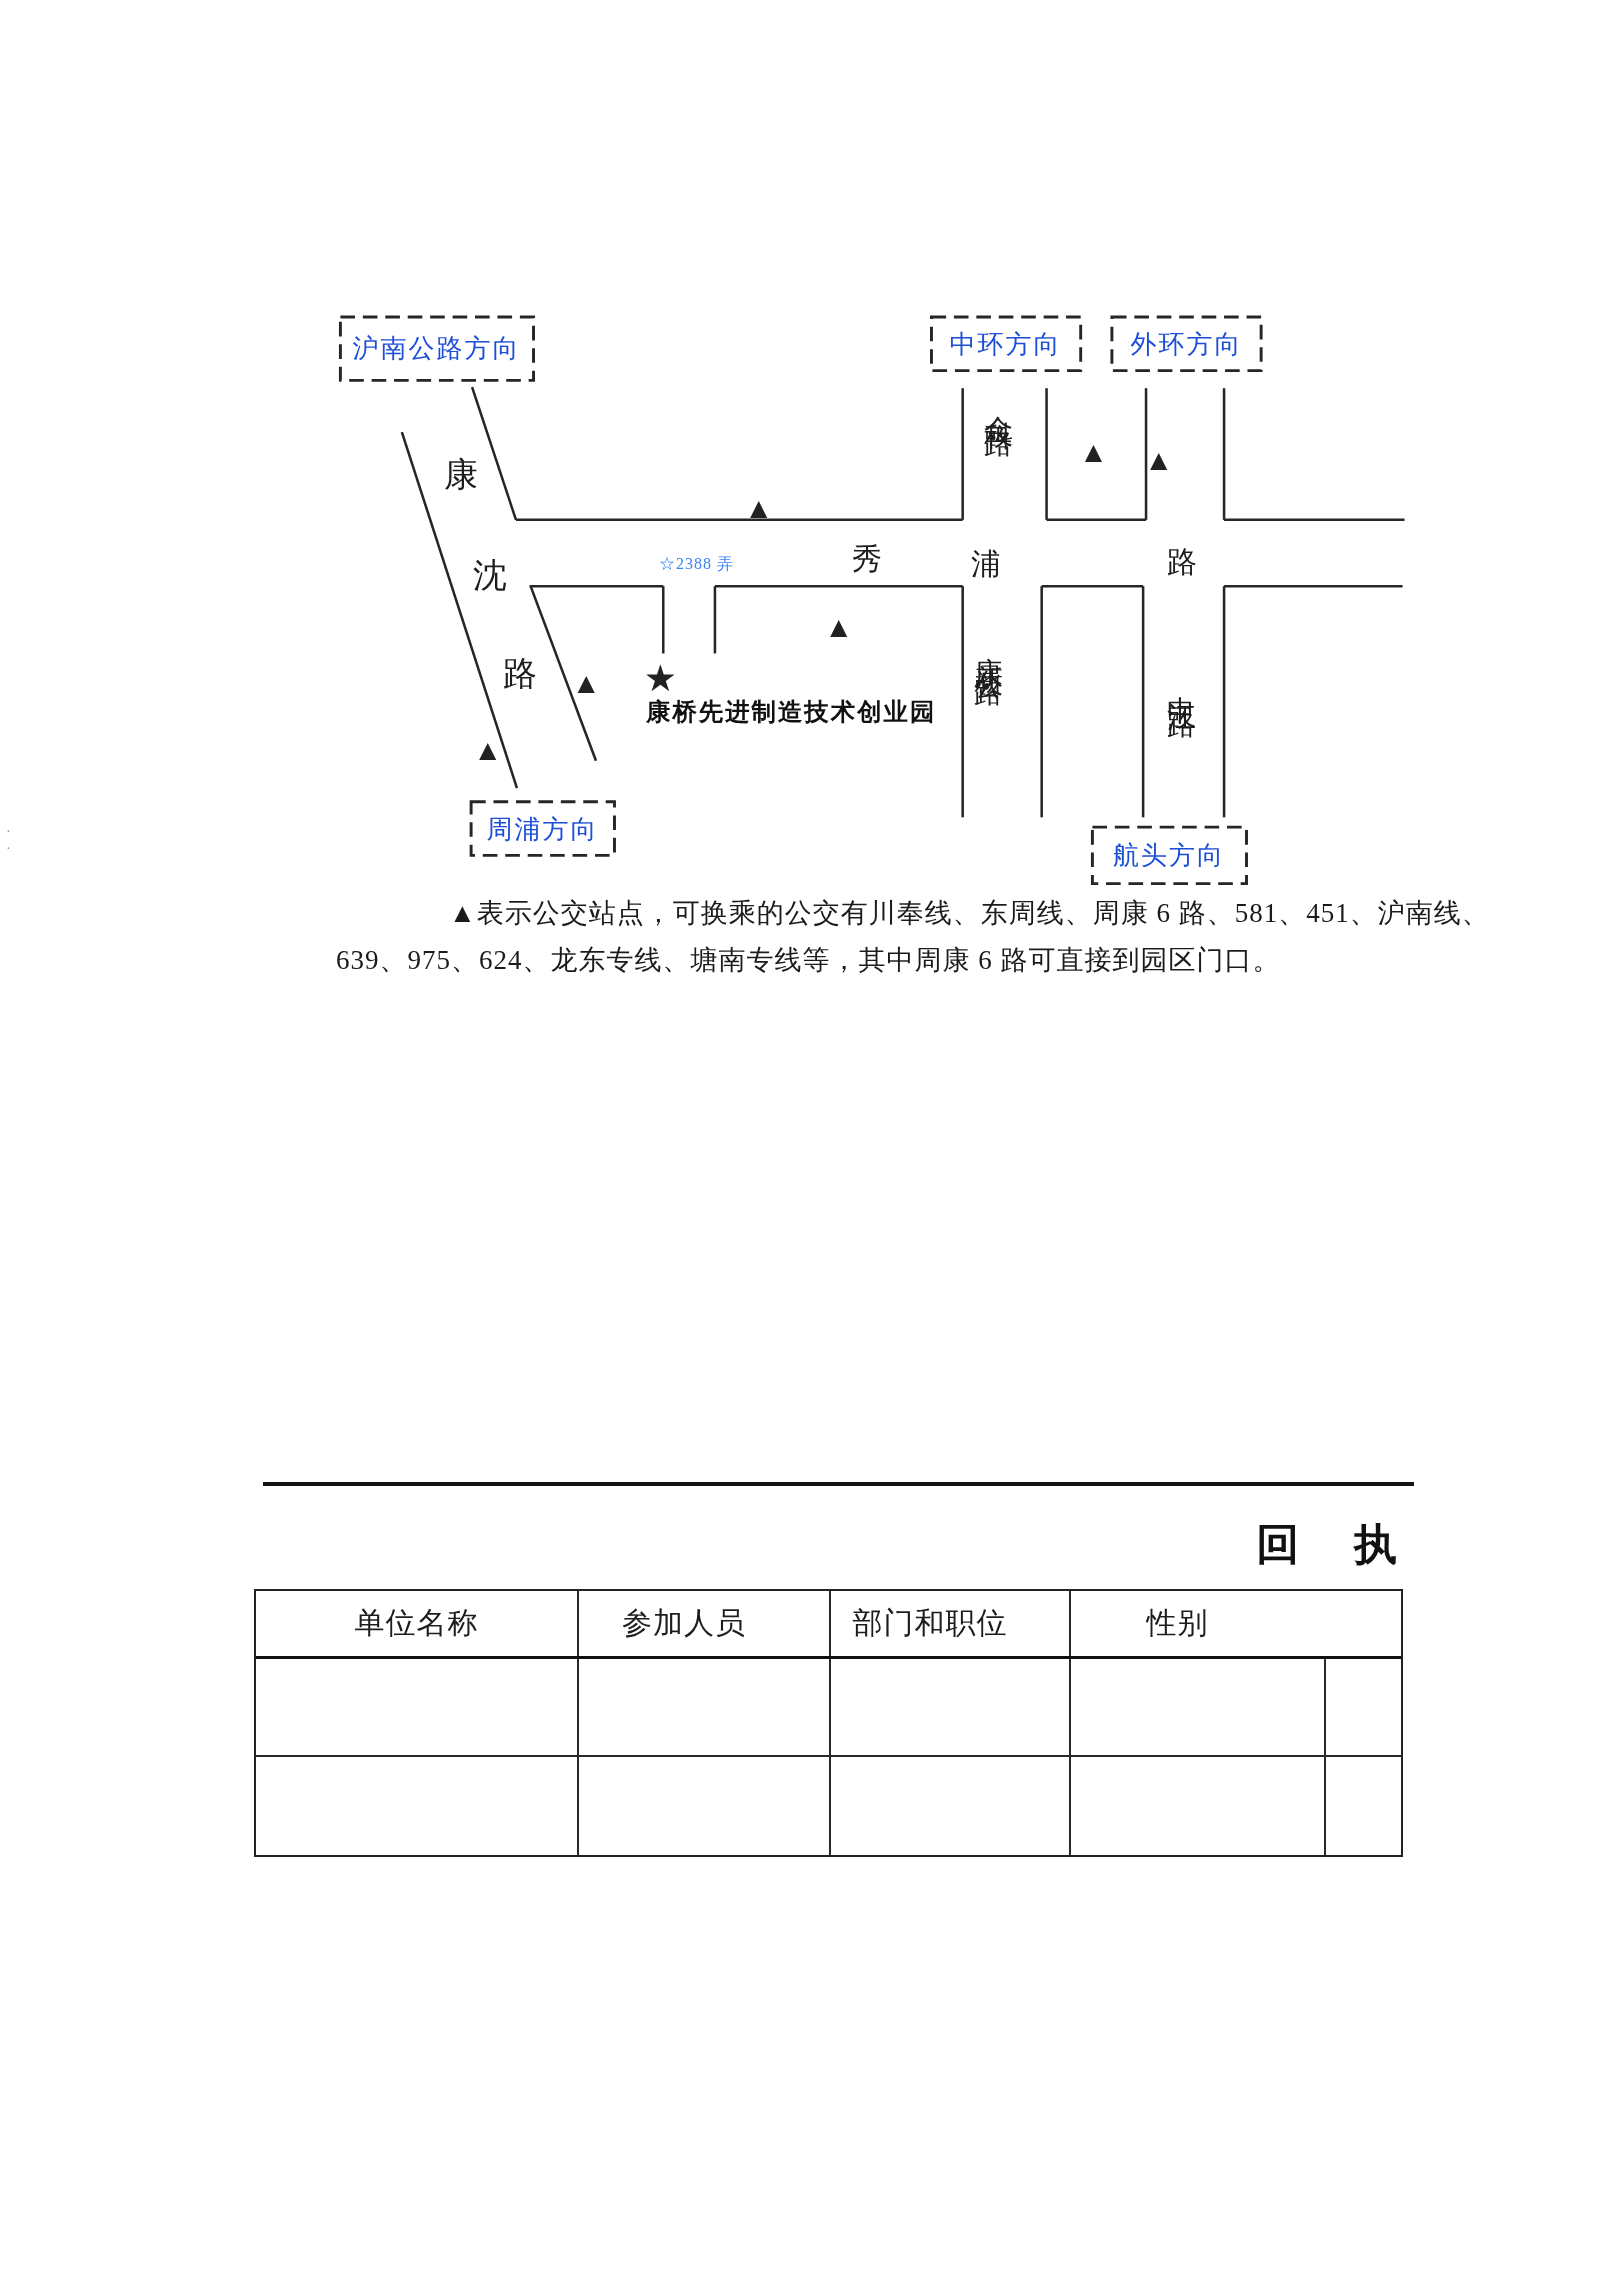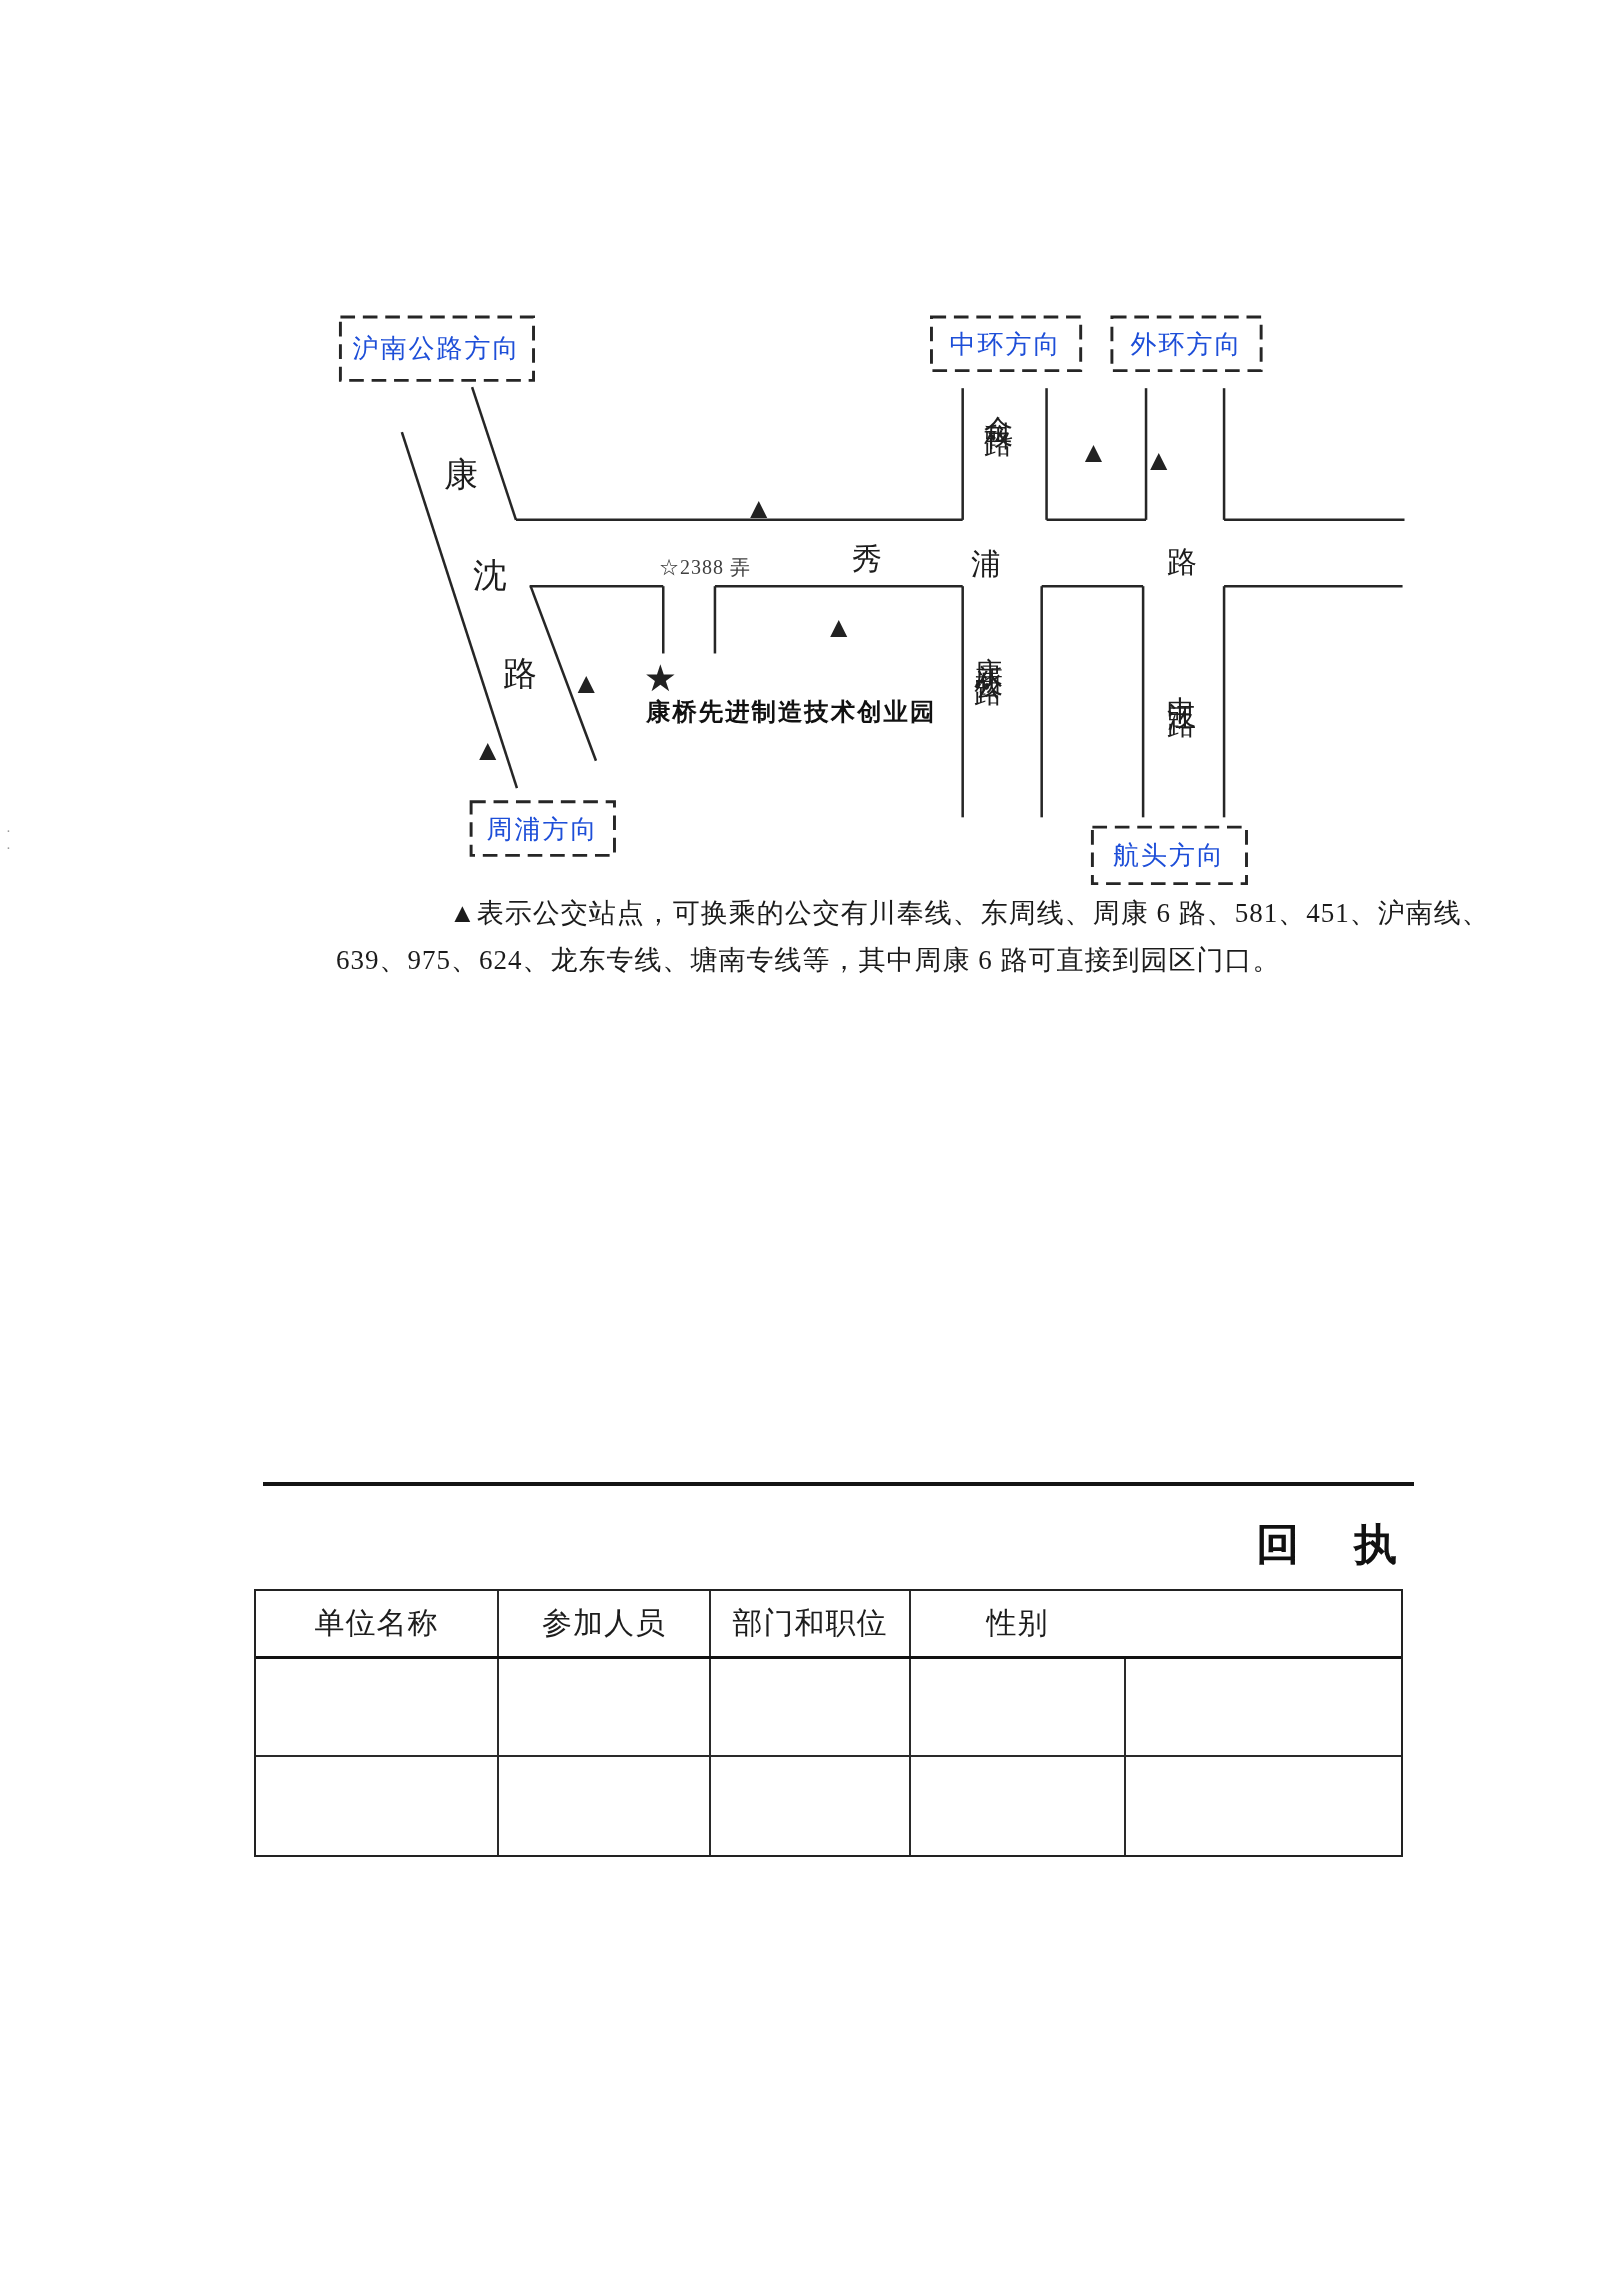--- a/index.html
+++ b/index.html
@@ -12,39 +12,39 @@
   .box-label{
     position:absolute;display:flex;align-items:center;justify-content:center;
     font-size:26px;letter-spacing:2px;color:#1d4ed8;
   }
   .road-char{position:absolute;font-size:34px;color:#1d1d1d;}
   .xiupu-char{position:absolute;font-size:30px;color:#1d1d1d;}
   .vert-label{
     position:absolute;writing-mode:vertical-rl;text-orientation:upright;
     font-size:29px;letter-spacing:6.8px;color:#1d1d1d;
   }
-  .entrance-label{position:absolute;font-size:20px;color:#404040;letter-spacing:1px;}
+  .entrance-label{position:absolute;font-size:16px;color:#3b82f6;letter-spacing:1px;}
   .park-label{position:absolute;font-size:24.4px;font-weight:bold;letter-spacing:2px;color:#111;font-family:Liberation Mono, monospace;}
   .legend-line{position:absolute;font-size:27px;letter-spacing:1px;color:#1b1b1b;white-space:nowrap;}
   .separator{position:absolute;background:#141414;}
   .reply-title{
     position:absolute;left:254px;width:1149px;top:1516px;text-align:right;
     font-size:43px;font-weight:bold;letter-spacing:5.9px;color:#111;
   }
   .reply-table{
     position:absolute;left:254px;top:1589px;width:1149px;
     border:2.9px solid #222;box-sizing:border-box;background:#fff;
   }
   .t-row{display:flex;width:100%;box-sizing:border-box;}
   .t-head{height:68px;border-bottom:3.9px solid #111;}
   .t-body1{height:98px;border-bottom:2.9px solid #2a2a2a;}
   .t-body2{height:98px;}
   .t-cell{
     box-sizing:border-box;display:flex;align-items:center;justify-content:center;
-    font-size:30px;letter-spacing:1px;color:#1d1d1d;
+    font-size:30px;letter-spacing:1px;color:#1d1d1d;margin-left:40px;
   }
   .t-cell + .t-cell{border-left:2px solid #2a2a2a;}
   .c1{width:241px;} .c2{width:212px;} .c3{width:200px;} .c4{width:215px;} .c5{flex:1;}
   .artifact{position:absolute;color:#9a9a9a;font-size:14.6px;}
 </style>
 </head>
 <body>
 
 <div class="page">
 

